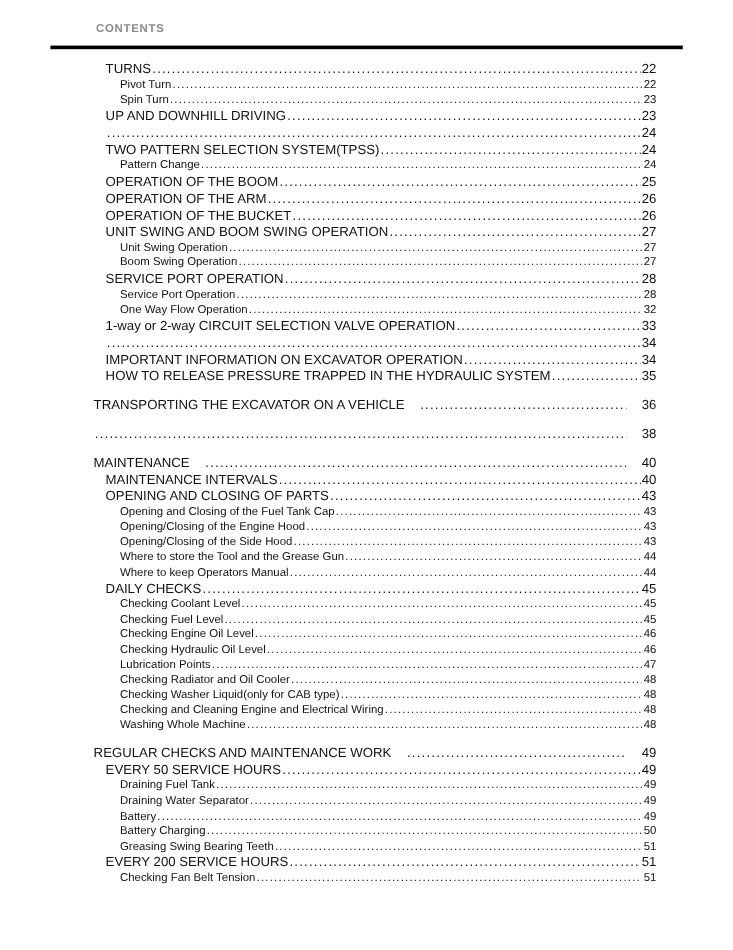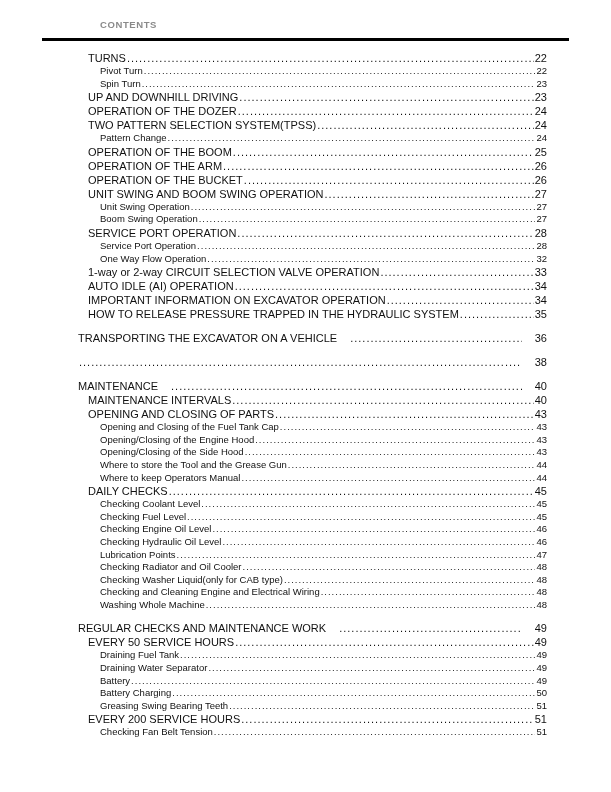--- a/index.html
+++ b/index.html
@@ -17,21 +17,20 @@
     overflow: hidden;
   }
   .header-title {
     position: absolute;
     left: 80px;
     top: 19px;
     font-size: 9.5px;
     font-weight: bold;
     color: #8a8a8a;
     letter-spacing: 0.6px;
-    margin-left: 20px;
   }
   .header-rule {
     position: absolute;
     left: 42px;
     top: 38px;
     width: 527px;
     height: 2.5px;
     background: #000000;
   }
   .toc {
@@ -84,21 +83,20 @@
         <span class="label">Spin Turn</span>
         <span class="dots">....................................................................................................................................................................................................................................................................</span>
         <span class="pagenum">23</span>
       </div>
       <div class="row lvl1">
         <span class="label">UP AND DOWNHILL DRIVING</span>
         <span class="dots">....................................................................................................................................................................................................................................................................</span>
         <span class="pagenum">23</span>
       </div>
       <div class="row lvl1">
-        <span class="label">OPERATION OF THE DOZER</span>
         <span class="dots">....................................................................................................................................................................................................................................................................</span>
         <span class="pagenum">24</span>
       </div>
       <div class="row lvl1">
         <span class="label">TWO PATTERN SELECTION SYSTEM(TPSS)</span>
         <span class="dots">....................................................................................................................................................................................................................................................................</span>
         <span class="pagenum">24</span>
       </div>
       <div class="row lvl2">
         <span class="label">Pattern Change</span>
@@ -149,21 +147,20 @@
         <span class="label">One Way Flow Operation</span>
         <span class="dots">....................................................................................................................................................................................................................................................................</span>
         <span class="pagenum">32</span>
       </div>
       <div class="row lvl1">
         <span class="label">1-way or 2-way CIRCUIT SELECTION VALVE OPERATION</span>
         <span class="dots">....................................................................................................................................................................................................................................................................</span>
         <span class="pagenum">33</span>
       </div>
       <div class="row lvl1">
-        <span class="label">AUTO IDLE (AI) OPERATION</span>
         <span class="dots">....................................................................................................................................................................................................................................................................</span>
         <span class="pagenum">34</span>
       </div>
       <div class="row lvl1">
         <span class="label">IMPORTANT INFORMATION ON EXCAVATOR OPERATION</span>
         <span class="dots">....................................................................................................................................................................................................................................................................</span>
         <span class="pagenum">34</span>
       </div>
       <div class="row lvl1">
         <span class="label">HOW TO RELEASE PRESSURE TRAPPED IN THE HYDRAULIC SYSTEM</span>

